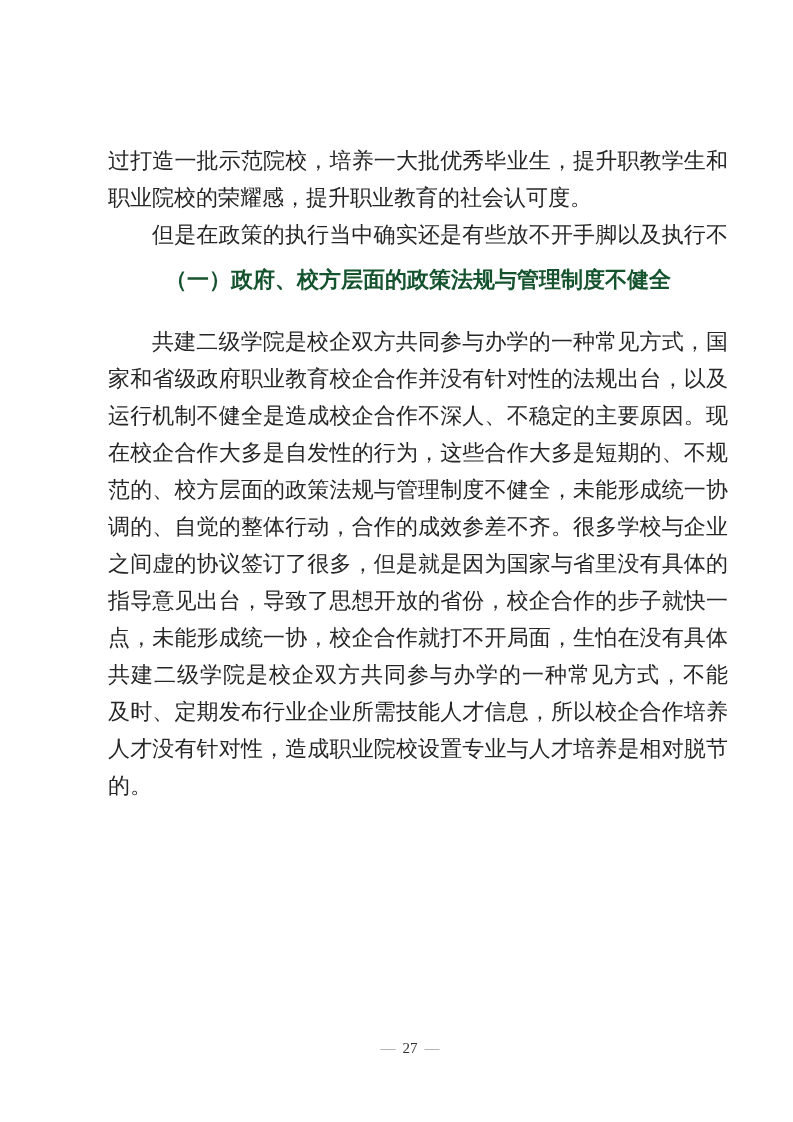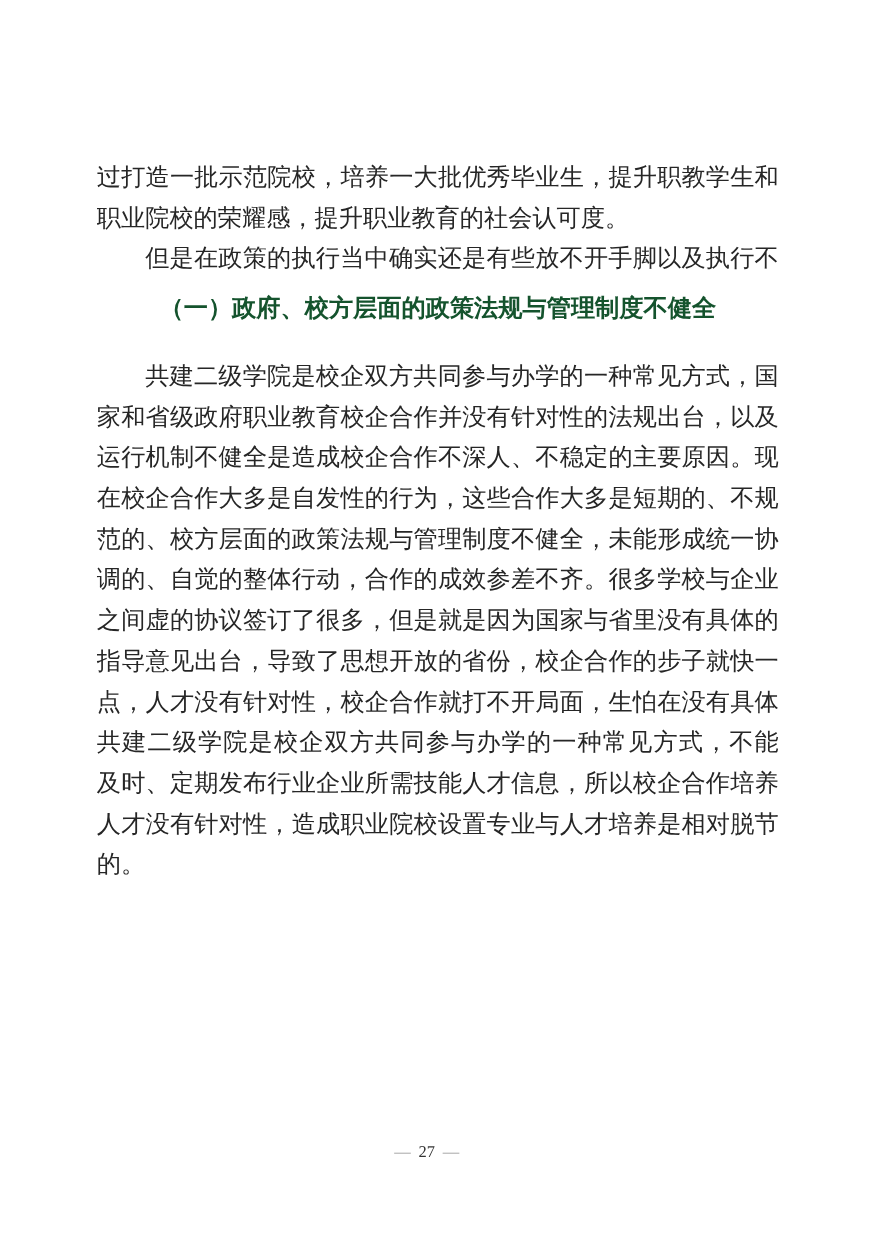--- a/index.html
+++ b/index.html
@@ -10,21 +10,21 @@
   .page {
     position: relative;
     width: 793px;
     height: 1122px;
     margin: 0 auto;
     background: #ffffff;
     overflow: hidden;
   }
   .text-block {
     position: absolute;
-    left: 88px;
+    left: 108px;
     top: 142px;
     width: 620px;
   }
   .para {
     margin: 0;
     padding: 0;
   }
   .line {
     font-family: "Liberation Serif", "DejaVu Serif", serif;
     font-size: 22px;
@@ -46,21 +46,21 @@
     font-size: 22px;
     font-weight: 700;
     color: #14532d;
     text-align: center;
     line-height: 37px;
     margin: 8px 0 25px 0;
   }
   .footer {
     position: absolute;
     top: 1038px;
-    left: 78px;
+    left: 100px;
     width: 620px;
     text-align: center;
     font-family: "Liberation Serif", "DejaVu Serif", serif;
     font-size: 15px;
     line-height: 20px;
   }
   .footer .dash {
     color: #9a9a9a;
     padding: 0 7px;
   }
@@ -88,21 +88,21 @@
 
     <div class="para">
       <div class="line fill indent">共建二级学院是校企双方共同参与办学的一种常见方式，国</div>
       <div class="line fill">家和省级政府职业教育校企合作并没有针对性的法规出台，以及</div>
       <div class="line fill">运行机制不健全是造成校企合作不深人、不稳定的主要原因。现</div>
       <div class="line fill">在校企合作大多是自发性的行为，这些合作大多是短期的、不规</div>
       <div class="line fill">范的、校方层面的政策法规与管理制度不健全，未能形成统一协</div>
       <div class="line fill">调的、自觉的整体行动，合作的成效参差不齐。很多学校与企业</div>
       <div class="line fill">之间虚的协议签订了很多，但是就是因为国家与省里没有具体的</div>
       <div class="line fill">指导意见出台，导致了思想开放的省份，校企合作的步子就快一</div>
-      <div class="line fill">点，人才没有针对性，校企合作就打不开局面，生怕在没有具体</div>
+      <div class="line fill">点，未能形成统一协，校企合作就打不开局面，生怕在没有具体</div>
       <div class="line fill">共建二级学院是校企双方共同参与办学的一种常见方式，不能</div>
       <div class="line fill">及时、定期发布行业企业所需技能人才信息，所以校企合作培养</div>
       <div class="line fill">人才没有针对性，造成职业院校设置专业与人才培养是相对脱节</div>
       <div class="line">的。</div>
     </div>
 
   </div>
 
   <div class="footer">
     <span class="dash">—</span><span class="num">27</span><span class="dash">—</span>

